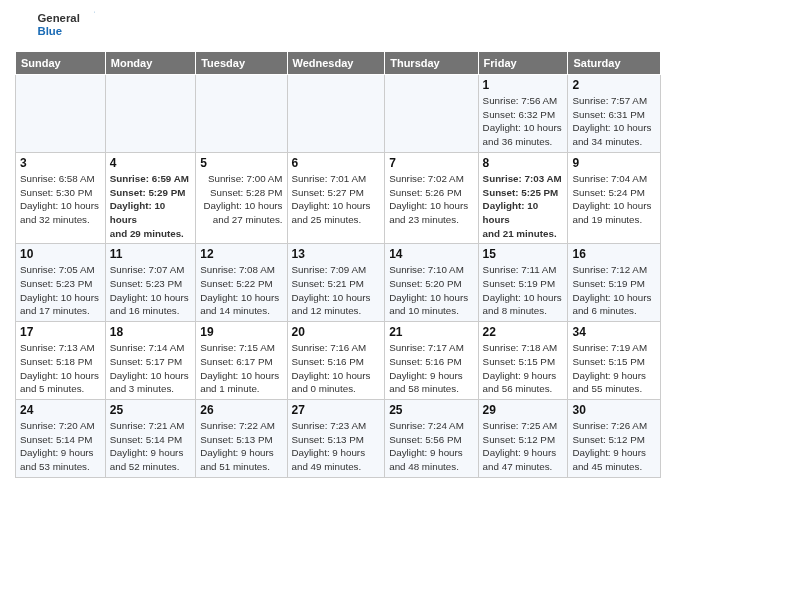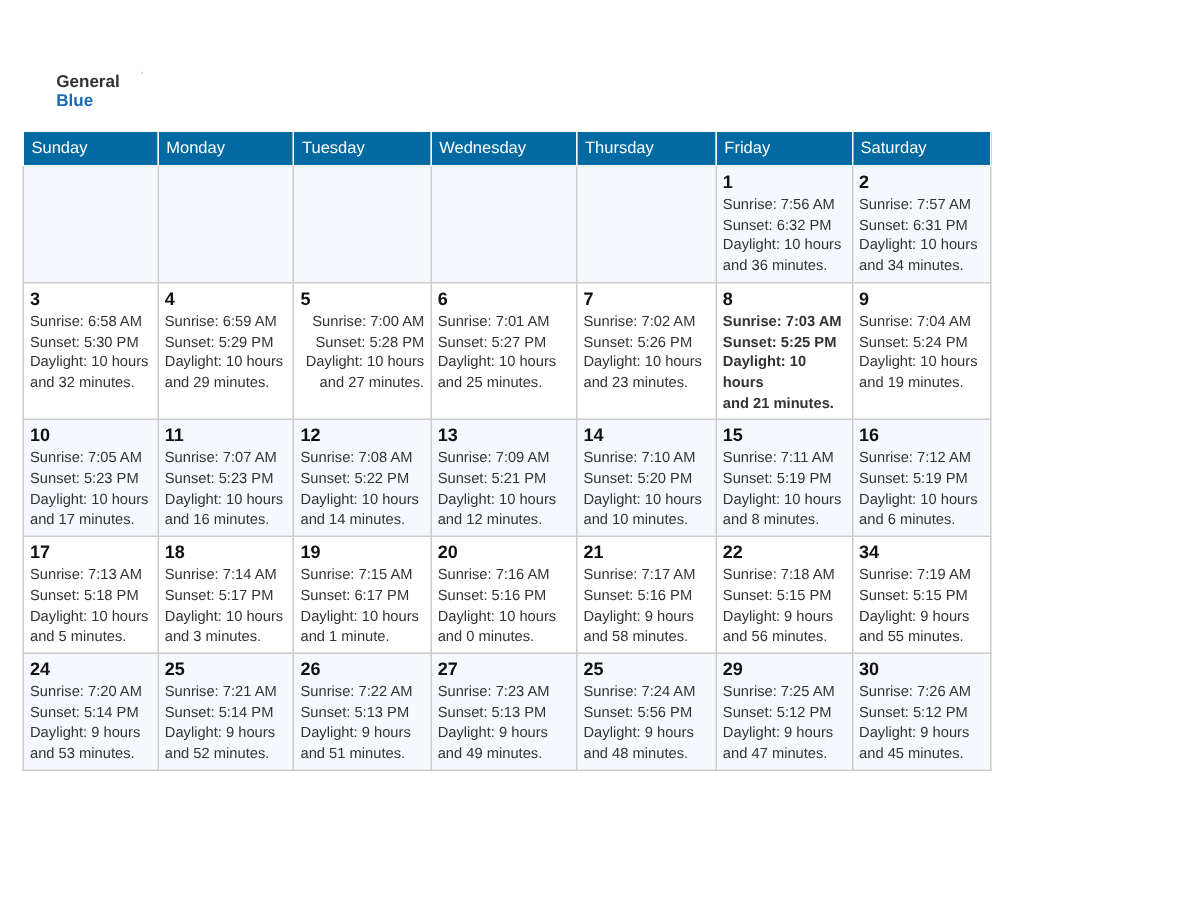--- a/index.html
+++ b/index.html
@@ -6,21 +6,20 @@
     body {
       font-family: Arial, sans-serif;
       background: #fff;
       width: 792px;
       min-height: 612px;
       padding: 0;
     }
     .container {
       width: 676px;
       padding: 10px 15px 10px 15px;
-      margin-top: 36px;
     }
     .header {
       display: flex;
       justify-content: space-between;
       align-items: flex-start;
       margin-bottom: 6px;
     }
     .logo {
       display: flex;
       align-items: center;
@@ -41,26 +40,26 @@
     .location {
       font-size: 13px;
       color: #444;
     }
     table {
       width: 100%;
       border-collapse: collapse;
       font-size: 10.5px;
     }
     thead th {
-      background: #0369a1;
+      background: #737373;
       color: #fff;
       text-align: left;
       padding: 5px 5px;
       font-size: 11px;
-      font-weight: normal;
+      font-weight: bold;
       border: 1px solid #fff;
     }
     tbody td {
       vertical-align: top;
       border: 1px solid #ccc;
       padding: 3px 4px;
       width: 113px;
       min-height: 70px;
       background: #fff;
     }
@@ -141,21 +140,21 @@
         <tr>
           <td>
             <div class="day-number">3</div>
             <div class="day-info" style="white-space: pre-line;">Sunrise: 6:58 AM
 Sunset: 5:30 PM
 Daylight: 10 hours
 and 32 minutes.</div>
           </td>
           <td>
             <div class="day-number">4</div>
-            <div class="day-info" style="white-space: pre-line;">Sunrise: 6:59 AM
+            <div class="day-info" style="white-space: pre-line; font-weight: bold;">Sunrise: 6:59 AM
 Sunset: 5:29 PM
 Daylight: 10 hours
 and 29 minutes.</div>
           </td>
           <td>
             <div class="day-number">5</div>
             <div class="day-info" style="white-space: pre-line; text-align: right;">Sunrise: 7:00 AM
 Sunset: 5:28 PM
 Daylight: 10 hours
 and 27 minutes.</div>

